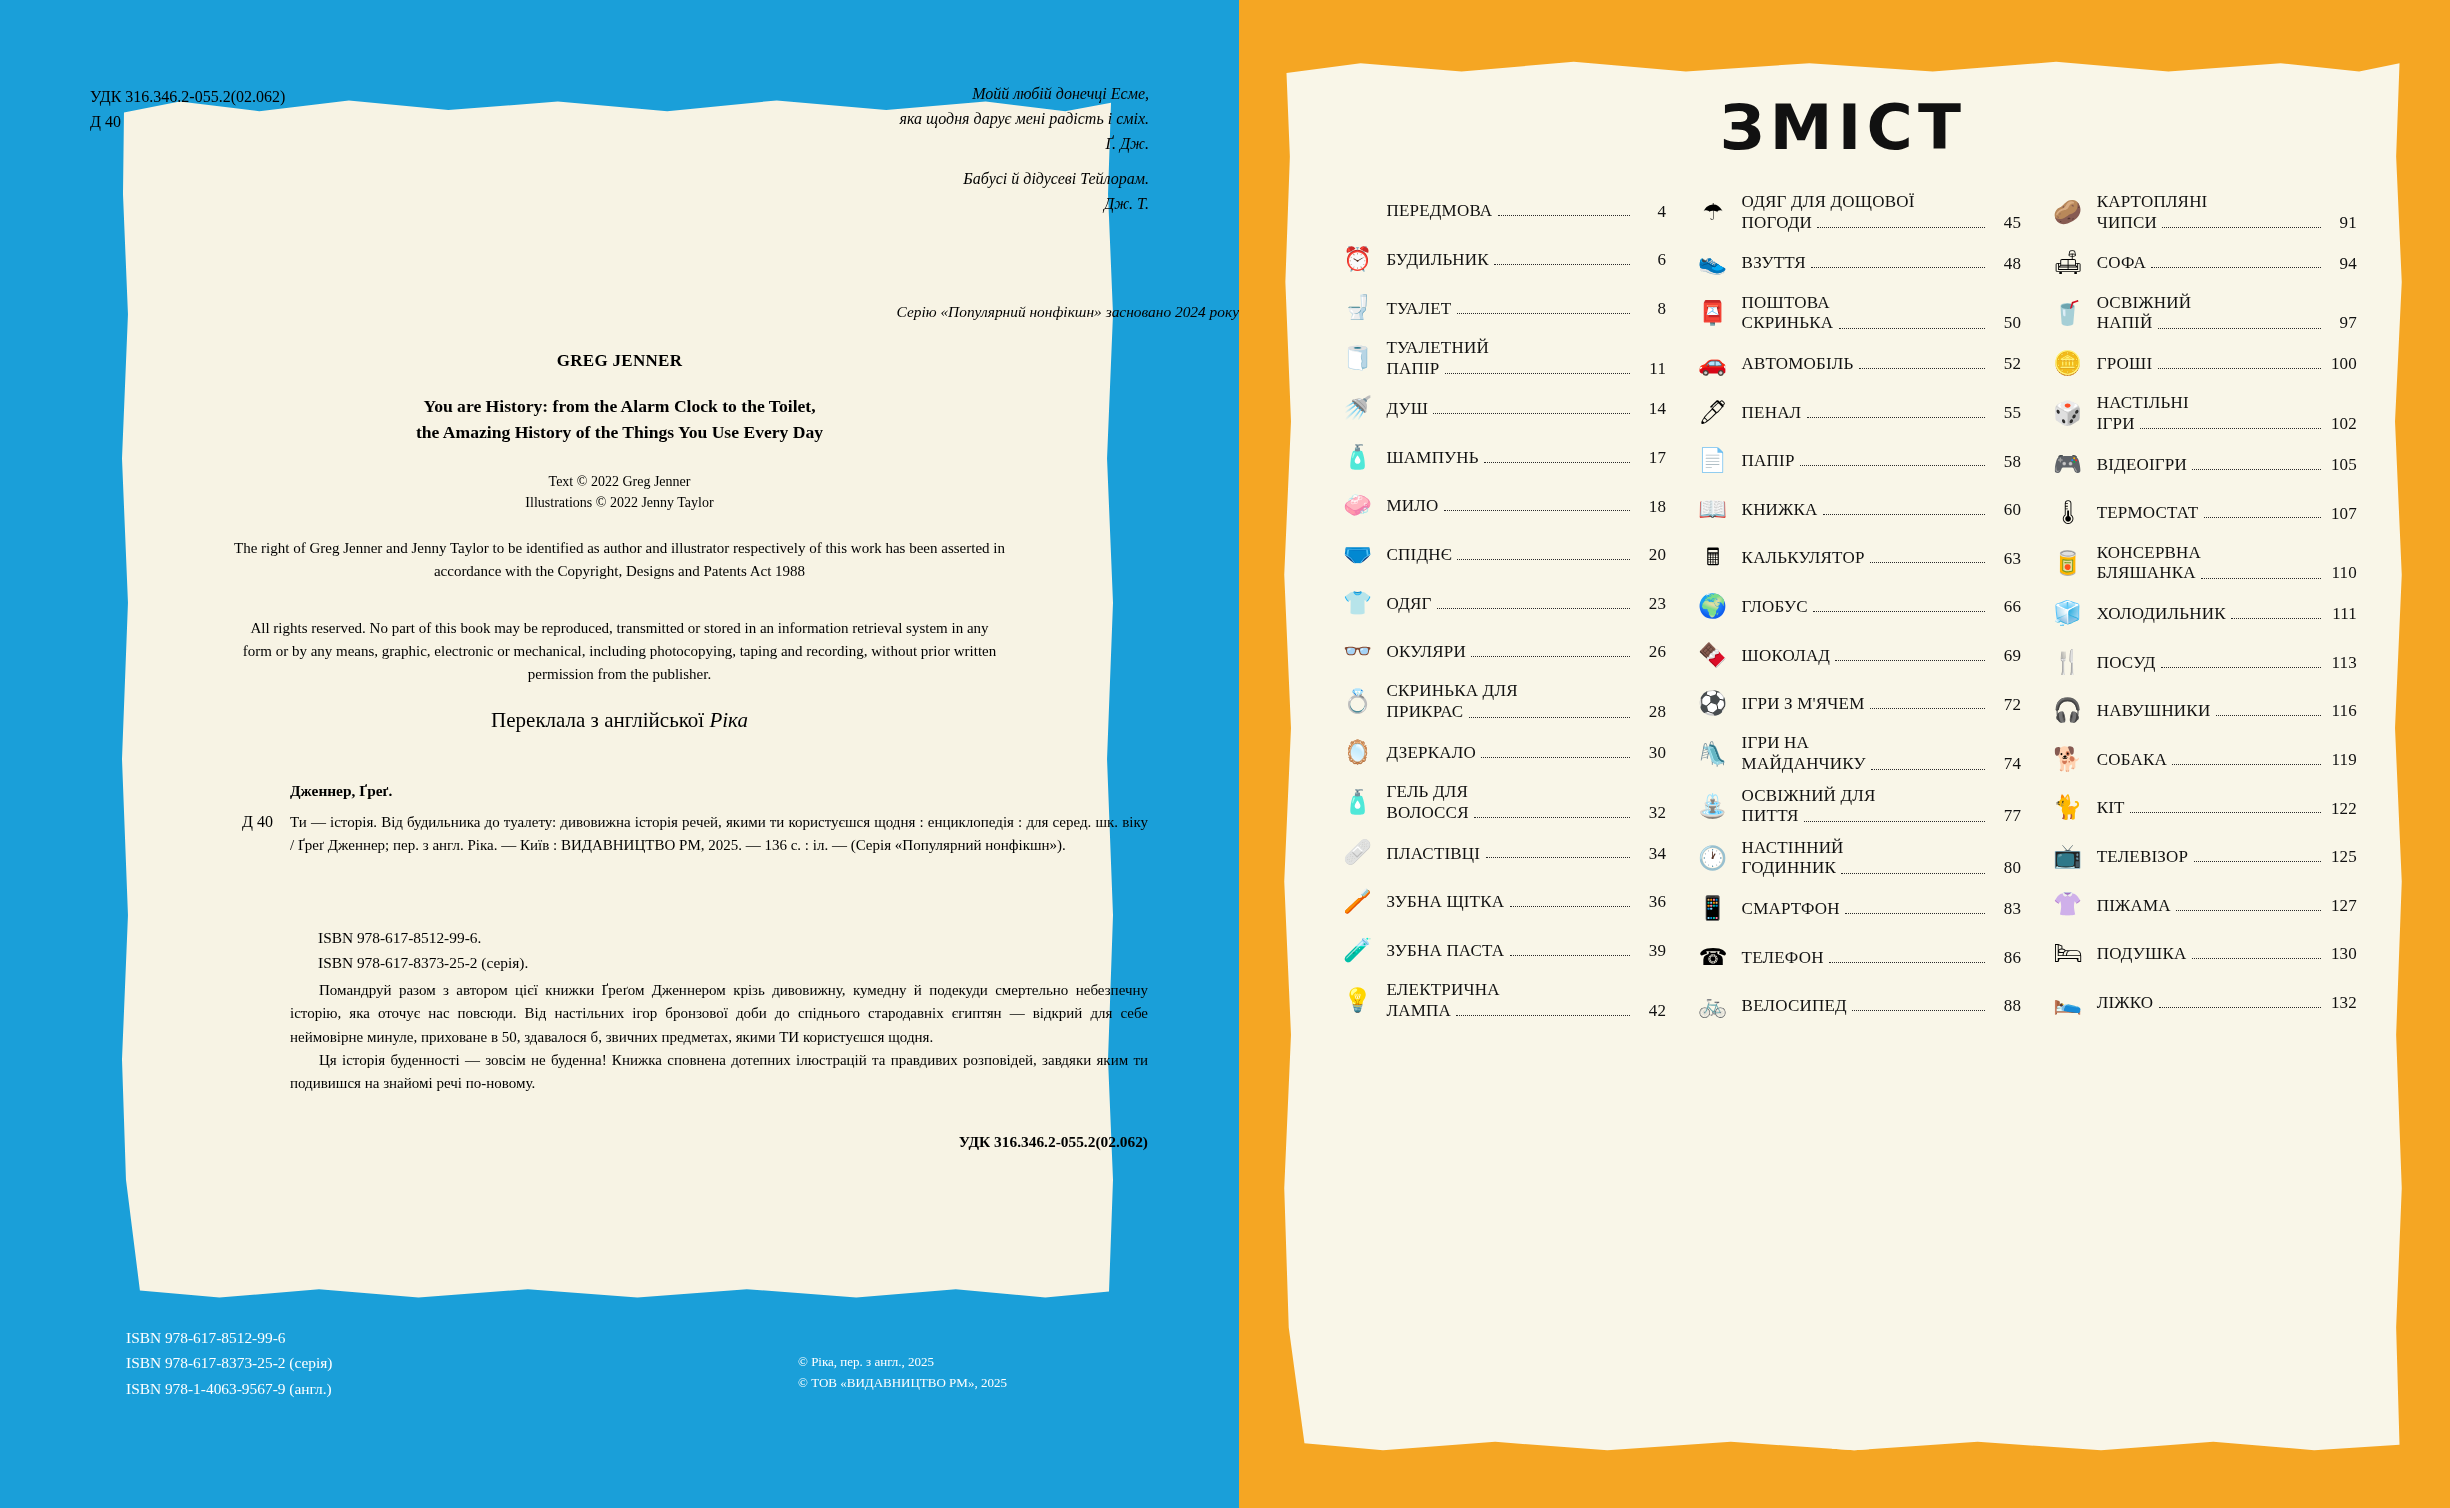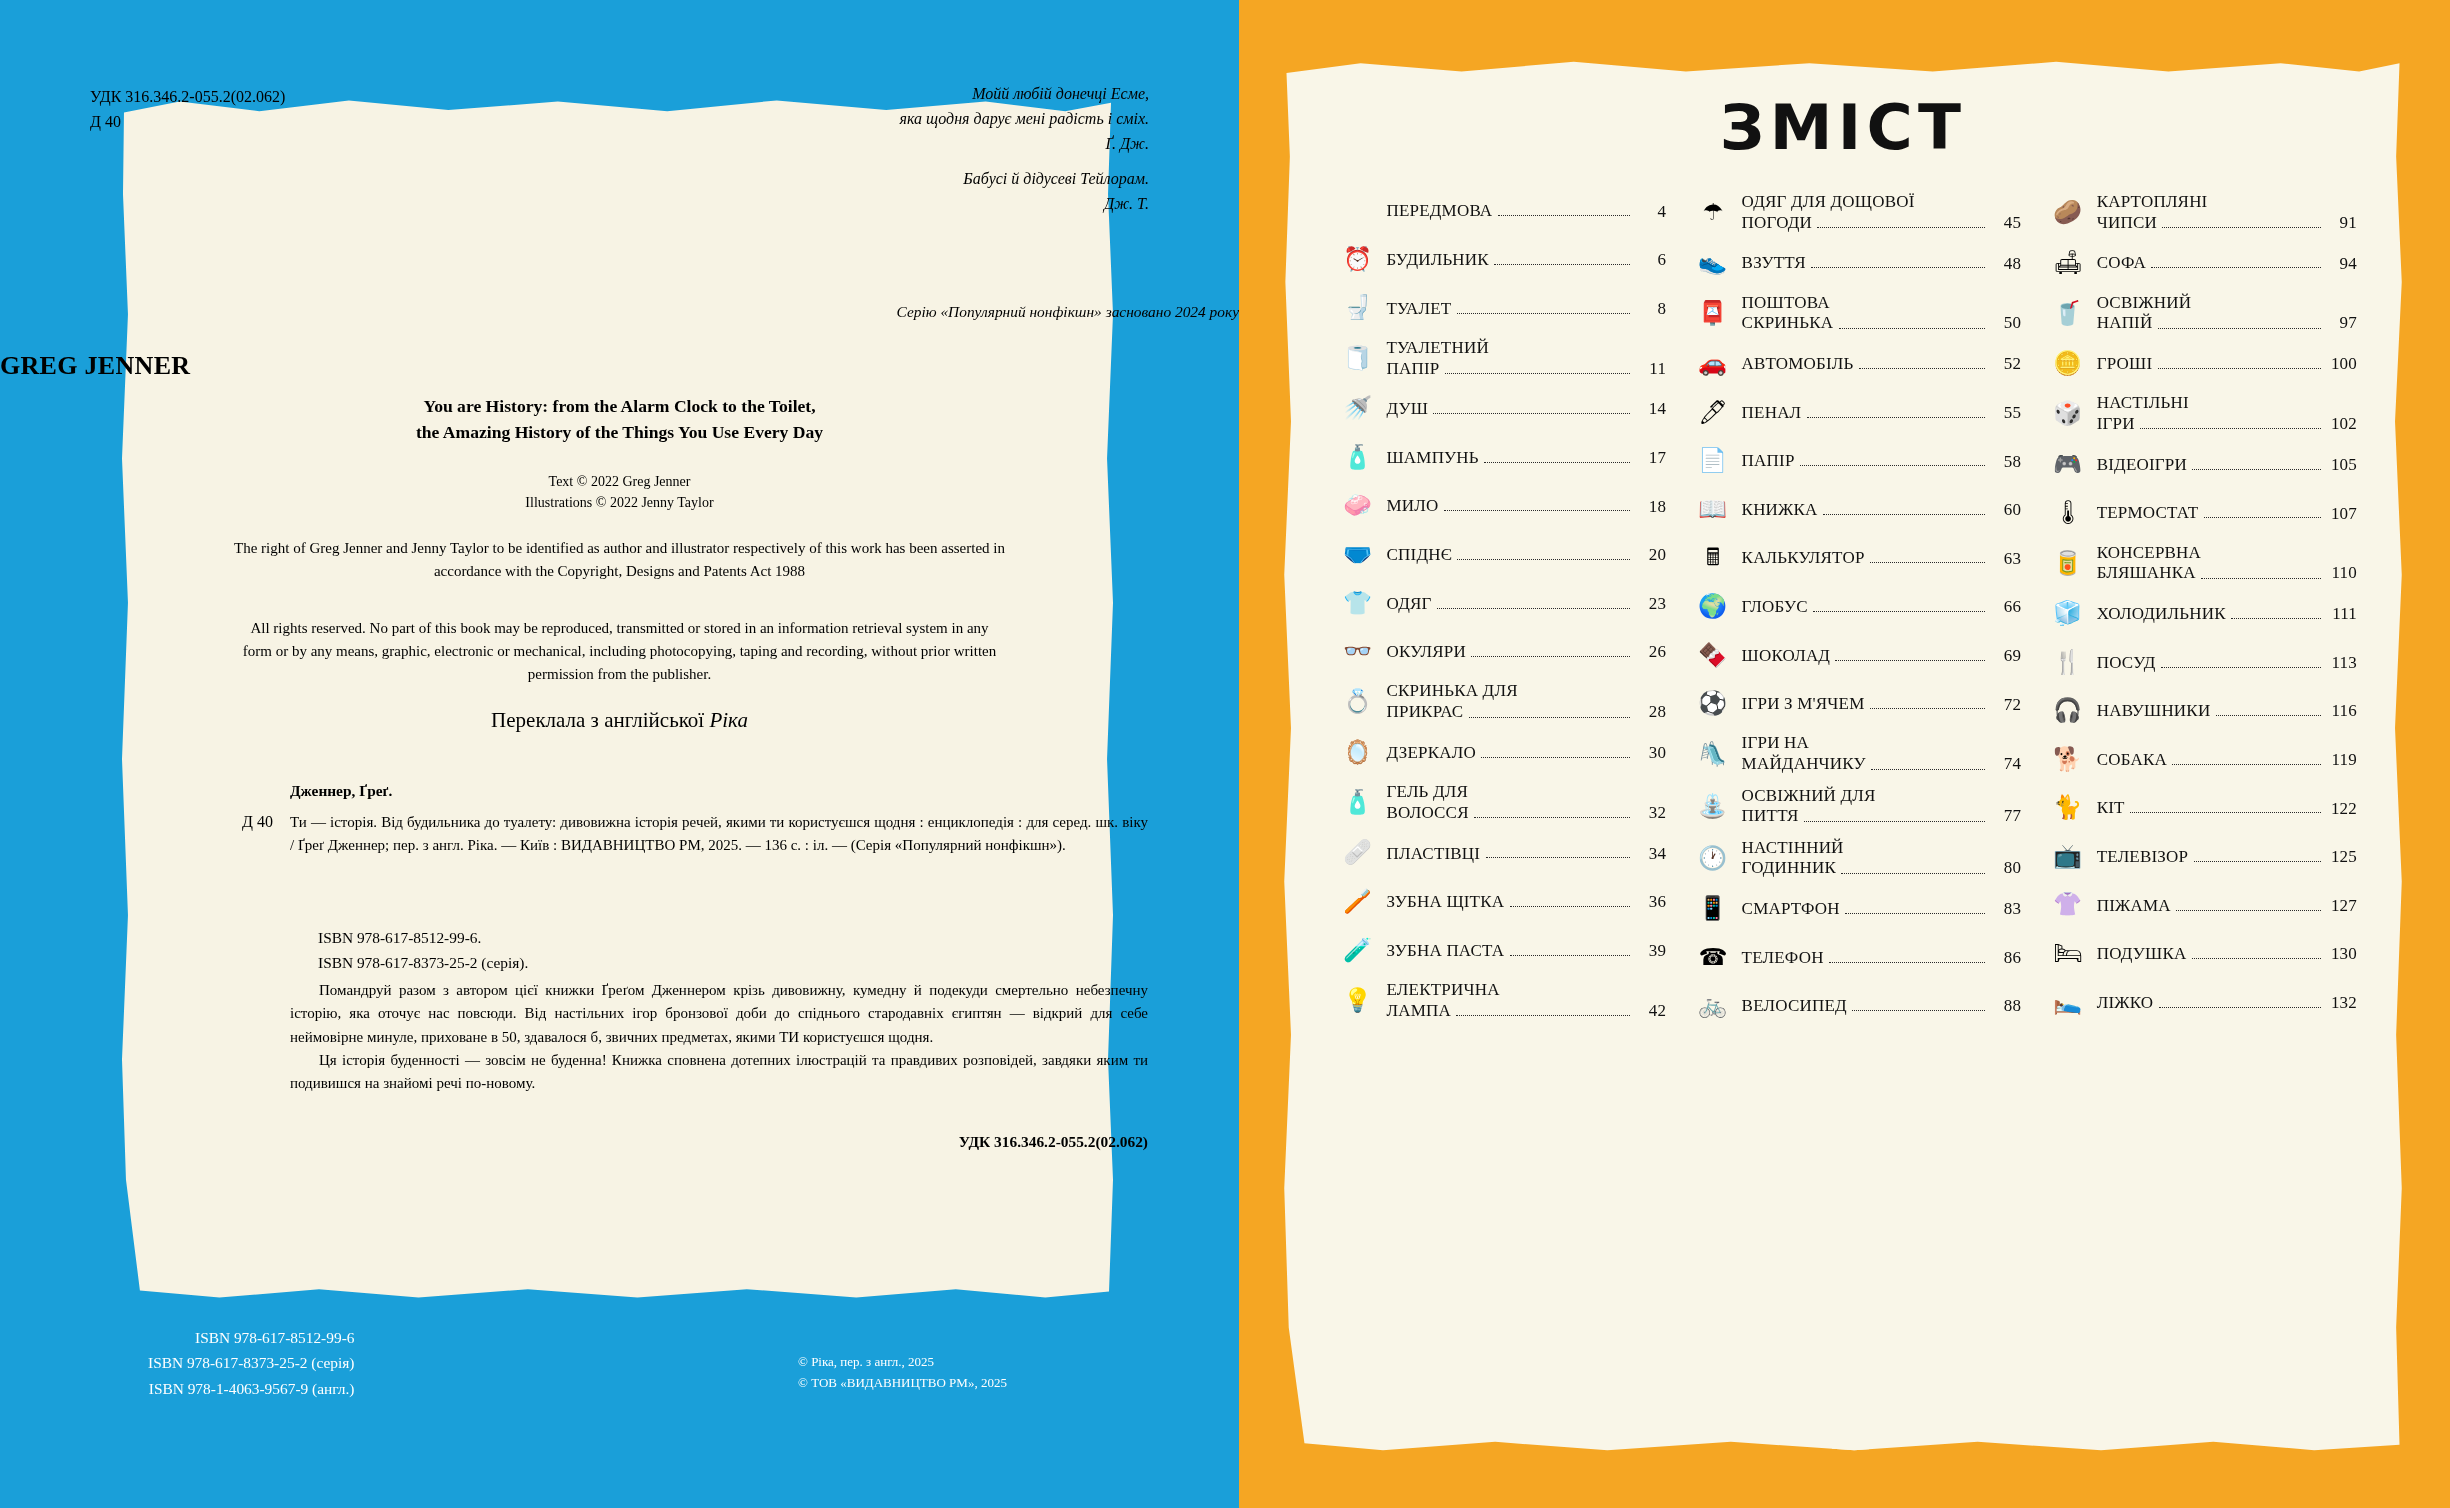--- a/index.html
+++ b/index.html
@@ -69,22 +69,23 @@
     top: 303px;
     text-align: right;
     font-style: italic;
     font-size: 15.4px;
     margin-left: 44px;
   }
   .author-name {
     position: absolute;
     left: 0; right: 0;
     top: 351px;
+    text-align: center;
     font-weight: bold;
-    font-size: 26px;
+    font-size: 17px;
     letter-spacing: 0.3px;
   }
   .eng-title {
     position: absolute;
     left: 0; right: 0;
     top: 394px;
     text-align: center;
     font-weight: bold;
     font-size: 17.6px;
     line-height: 1.45;
@@ -164,26 +165,25 @@
   .blurb p { margin: 0 0 0 0; text-indent: 29px; }
   .udk-bottom {
     position: absolute;
     right: 91px;
     top: 1133px;
     font-weight: bold;
     font-size: 15.4px;
   }
   .isbn-outside {
     position: absolute;
-    left: 148px;
+    left: 126px;
     top: 1325px;
     color: #ffffff;
     font-size: 15.4px;
     line-height: 1.65;
-    text-align: right;
   }
   .copyright-outside {
     position: absolute;
     left: 798px;
     top: 1351px;
     color: #ffffff;
     font-size: 13px;
     line-height: 1.65;
   }
 

